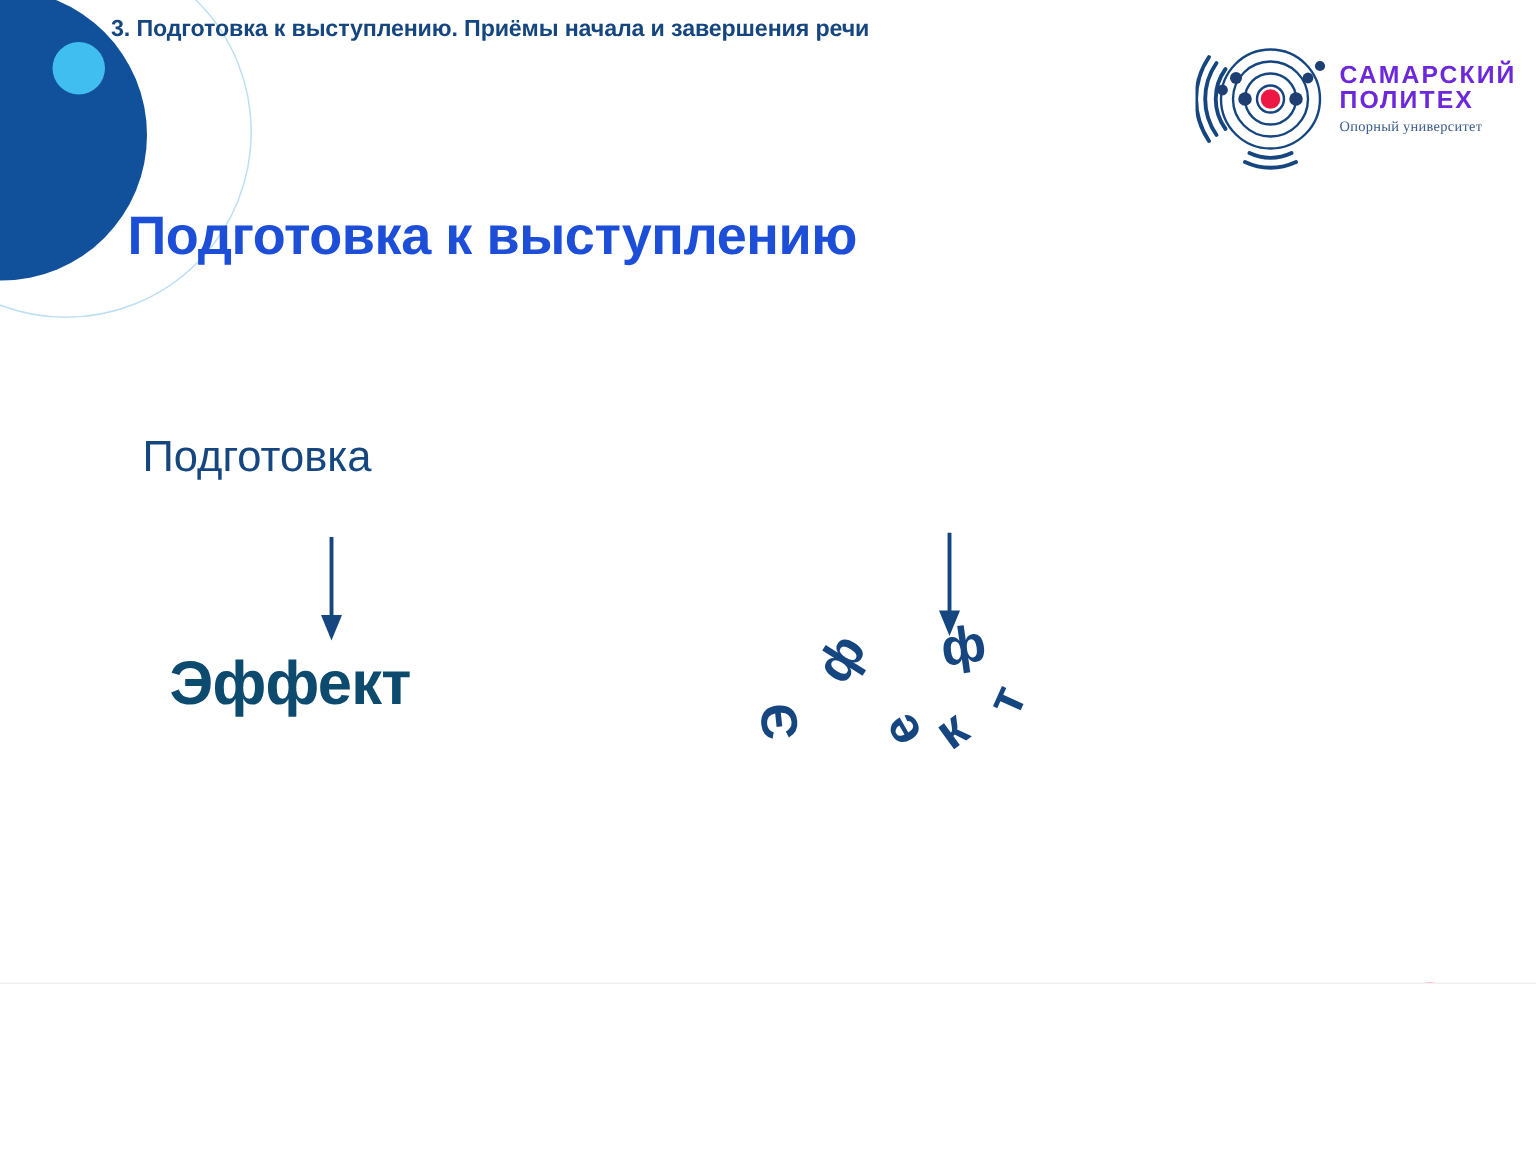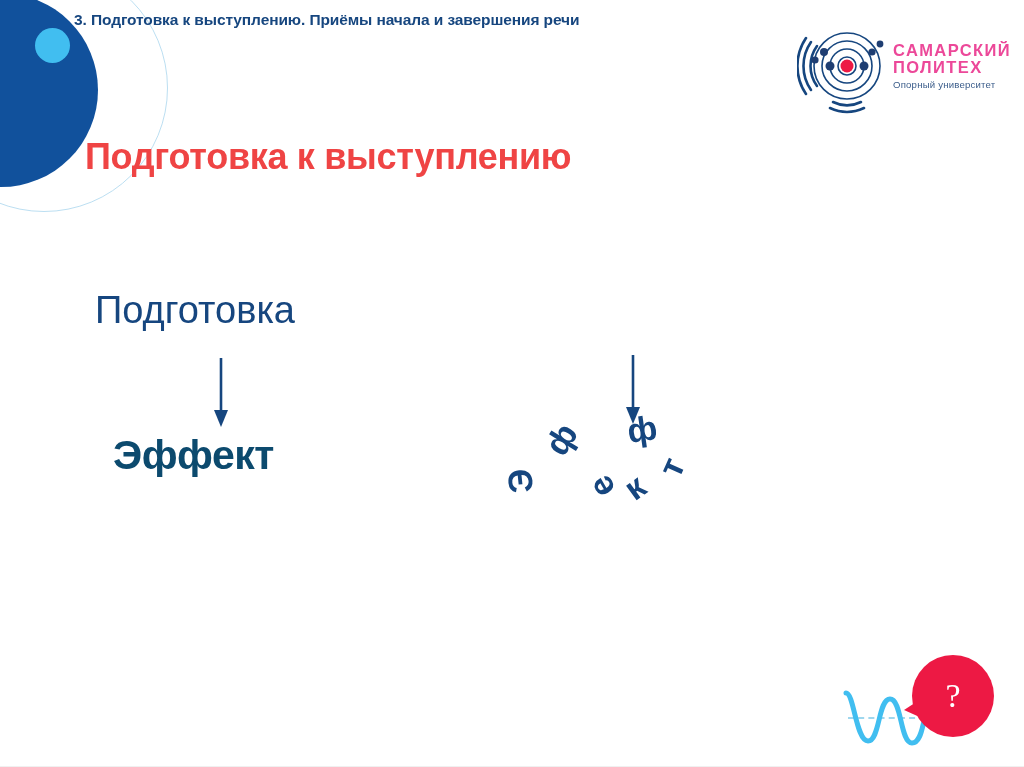--- a/index.html
+++ b/index.html
@@ -9,21 +9,21 @@
   }
   body {
     width: 1024px;
     height: 767px;
     font-family: "Liberation Sans", sans-serif;
     overflow: hidden;
   }
   #slide {
     position: relative;
     width: 1024px;
-    height: 767px;
+    height: 656px;
     background: #ffffff;
     overflow: hidden;
   }
 
   
   .deco-ring {
     position: absolute;
     left: -80px;
     top: -36px;
     width: 248px;
@@ -78,51 +78,52 @@
     width: 92px;
     height: 92px;
   }
   .logo-text {
     position: absolute;
     left: 96px;
     top: 20px;
     width: 118px;
   }
   .logo-title-1, .logo-title-2 {
-    color: #ec4899;
+    color: #6d28d9;
     font-weight: bold;
     font-size: 16.5px;
     letter-spacing: 1.4px;
     line-height: 17px;
     white-space: nowrap;
   }
   .logo-sub {
     color: #3a5c8a;
     font-size: 9.6px;
     letter-spacing: 0.2px;
     margin-top: 3px;
     white-space: nowrap;
+    font-family: Liberation Serif, serif;
   }
 
   
   .slide-title {
     position: absolute;
     left: 85px;
     top: 136px;
     font-size: 36px;
     font-weight: bold;
-    color: #ef4444;
+    color: #1d4ed8;
     letter-spacing: -0.3px;
     white-space: nowrap;
   }
 
   
   .col-label {
     position: absolute;
-    font-size: 38px;
+    font-size: 29px;
     color: #16467F;
     white-space: nowrap;
   }
   .col-label.left  { left: 95px;  top: 289px; }
   .col-label.right { left: 464px; top: 289px; }
 
   
   .arrow {
     position: absolute;
     width: 22px;

